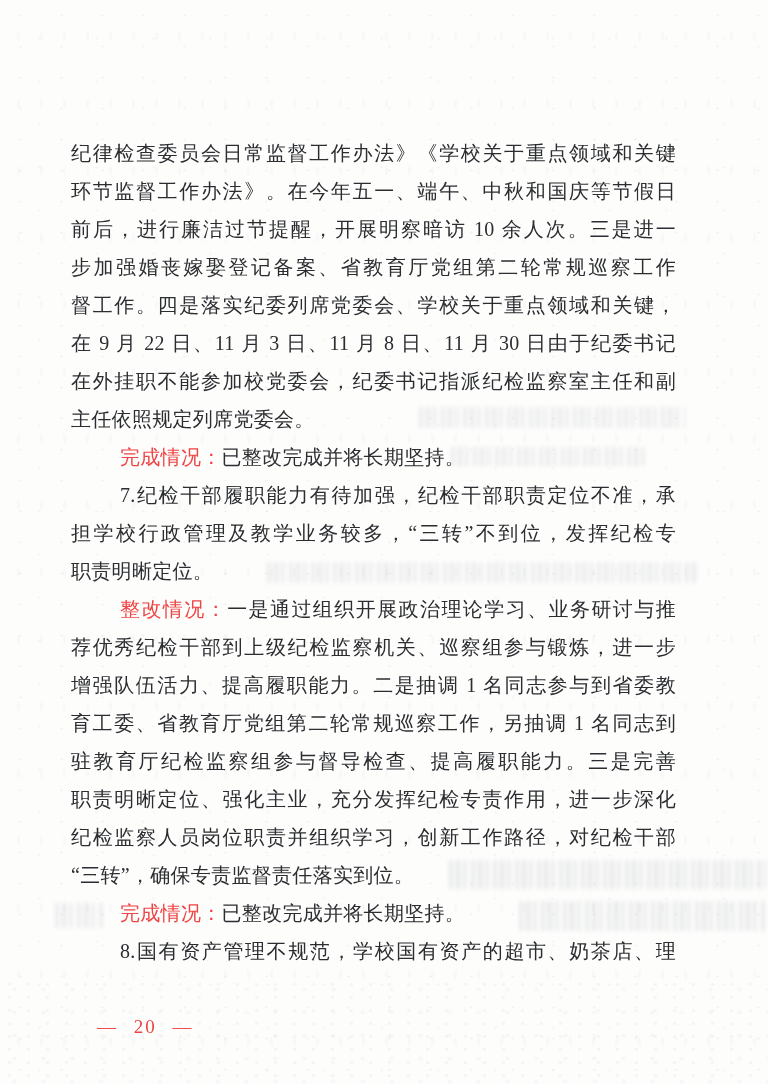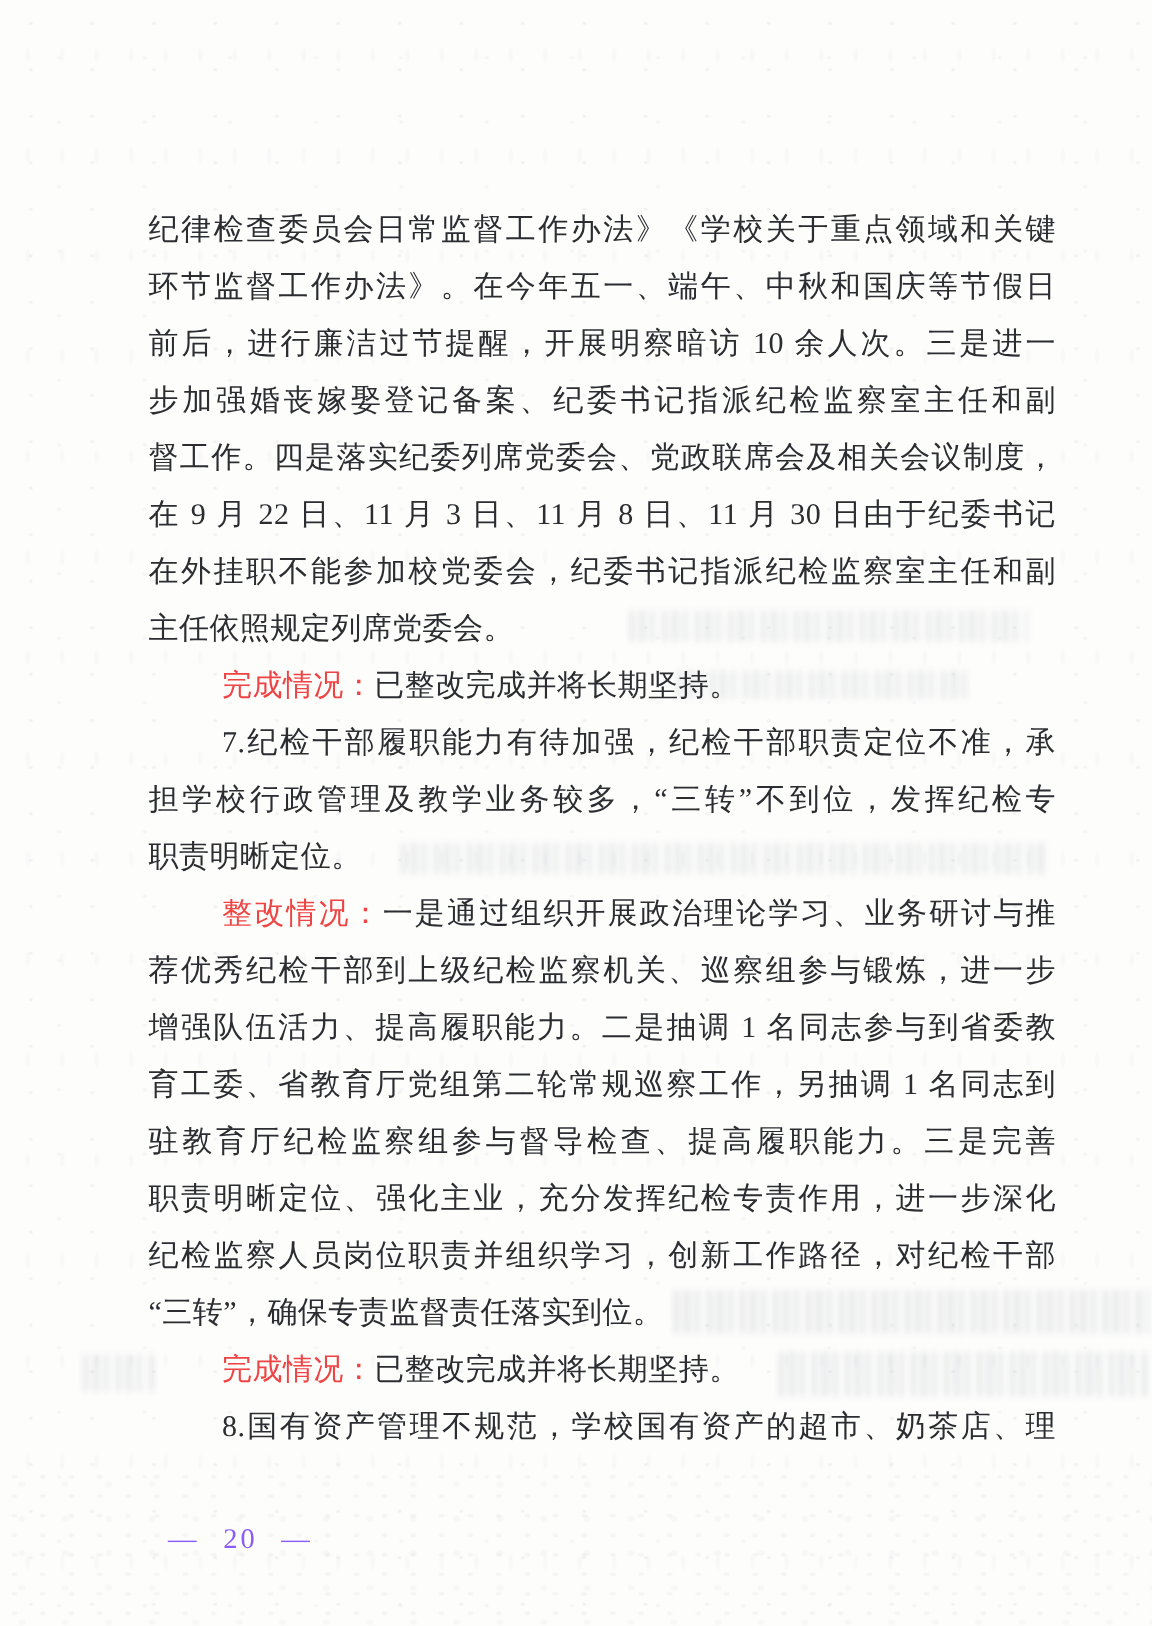--- a/index.html
+++ b/index.html
@@ -31,44 +31,43 @@
     background-image:
       radial-gradient(rgba(150,156,168,0.16) 1.4px, transparent 2.4px),
       radial-gradient(rgba(150,156,168,0.10) 1.8px, transparent 3px);
     background-size: 19px 13px, 29px 23px;
     filter: blur(0.4px);
     opacity: 0.55;
     pointer-events: none;
   }
   .body-text {
     position: absolute;
-    left: 99px; top: 134px; width: 605px;
+    left: 71px; top: 134px; width: 605px;
     font-size: 20px;
     line-height: 38px;
     color: #2b2d31;
     letter-spacing: 0.3px;
   }
   .line { width: 605px; }
   .line.justify { text-align: justify; text-align-last: justify; }
   .line.left { text-align: center; text-align-last: left; }
   .line.indent { text-indent: 49px; }
   .run.bold {
     font-weight: 400;
     font-family: "Liberation Sans", "DejaVu Sans", sans-serif;
     color: #ef4444;
   }
   .footer {
     position: absolute;
     left: 97px; top: 1014px;
     font-size: 19px;
     line-height: 26px;
-    color: #8b5cf6;
+    color: #ef4444;
     letter-spacing: 2px;
     word-spacing: 9px;
-    margin-left: 15px;
   }
   
   .ghost {
     position: absolute;
     filter: blur(2.2px);
     opacity: 0.42;
     background: repeating-linear-gradient(90deg,
       rgba(118,124,138,0.60) 0 2px, transparent 2px 6px,
       rgba(118,124,138,0.38) 6px 10px, transparent 10px 14px,
       rgba(118,124,138,0.55) 14px 16px, transparent 16px 22px);
@@ -92,22 +91,22 @@
   <div class="ghost g2"></div>
   <div class="ghost g3"></div>
   <div class="ghost g4"></div>
   <div class="ghost g5"></div>
   <div class="ghost g6"></div>
 
   <main class="body-text">
       <div class="line justify"><span class="run">纪律检查委员会日常监督工作办法》《学校关于重点领域和关键</span></div>
       <div class="line justify"><span class="run">环节监督工作办法》。在今年五一、端午、中秋和国庆等节假日</span></div>
       <div class="line justify"><span class="run">前后，进行廉洁过节提醒，开展明察暗访 10 余人次。三是进一</span></div>
-      <div class="line justify"><span class="run">步加强婚丧嫁娶登记备案、纪委书记指派纪检监察室主任和副</span></div>
-      <div class="line justify"><span class="run">督工作。四是落实纪委列席党委会、党政联席会及相关会议制度，</span></div>
+      <div class="line justify"><span class="run">步加强婚丧嫁娶登记备案、省教育厅党组第二轮常规巡察工作</span></div>
+      <div class="line justify"><span class="run">督工作。四是落实纪委列席党委会、学校关于重点领域和关键，</span></div>
       <div class="line justify"><span class="run">在 9 月 22 日、11 月 3 日、11 月 8 日、11 月 30 日由于纪委书记</span></div>
       <div class="line justify"><span class="run">在外挂职不能参加校党委会，纪委书记指派纪检监察室主任和副</span></div>
       <div class="line left"><span class="run">主任依照规定列席党委会。</span></div>
       <div class="line left indent"><span class="run bold">完成情况：</span><span class="run">已整改完成并将长期坚持。</span></div>
       <div class="line justify indent"><span class="run">7.纪检干部履职能力有待加强，纪检干部职责定位不准，承</span></div>
       <div class="line justify"><span class="run">担学校行政管理及教学业务较多，“三转”不到位，发挥纪检专</span></div>
       <div class="line left"><span class="run">职责明晰定位。</span></div>
       <div class="line justify indent"><span class="run bold">整改情况：</span><span class="run">一是通过组织开展政治理论学习、业务研讨与推</span></div>
       <div class="line justify"><span class="run">荐优秀纪检干部到上级纪检监察机关、巡察组参与锻炼，进一步</span></div>
       <div class="line justify"><span class="run">增强队伍活力、提高履职能力。二是抽调 1 名同志参与到省委教</span></div>

